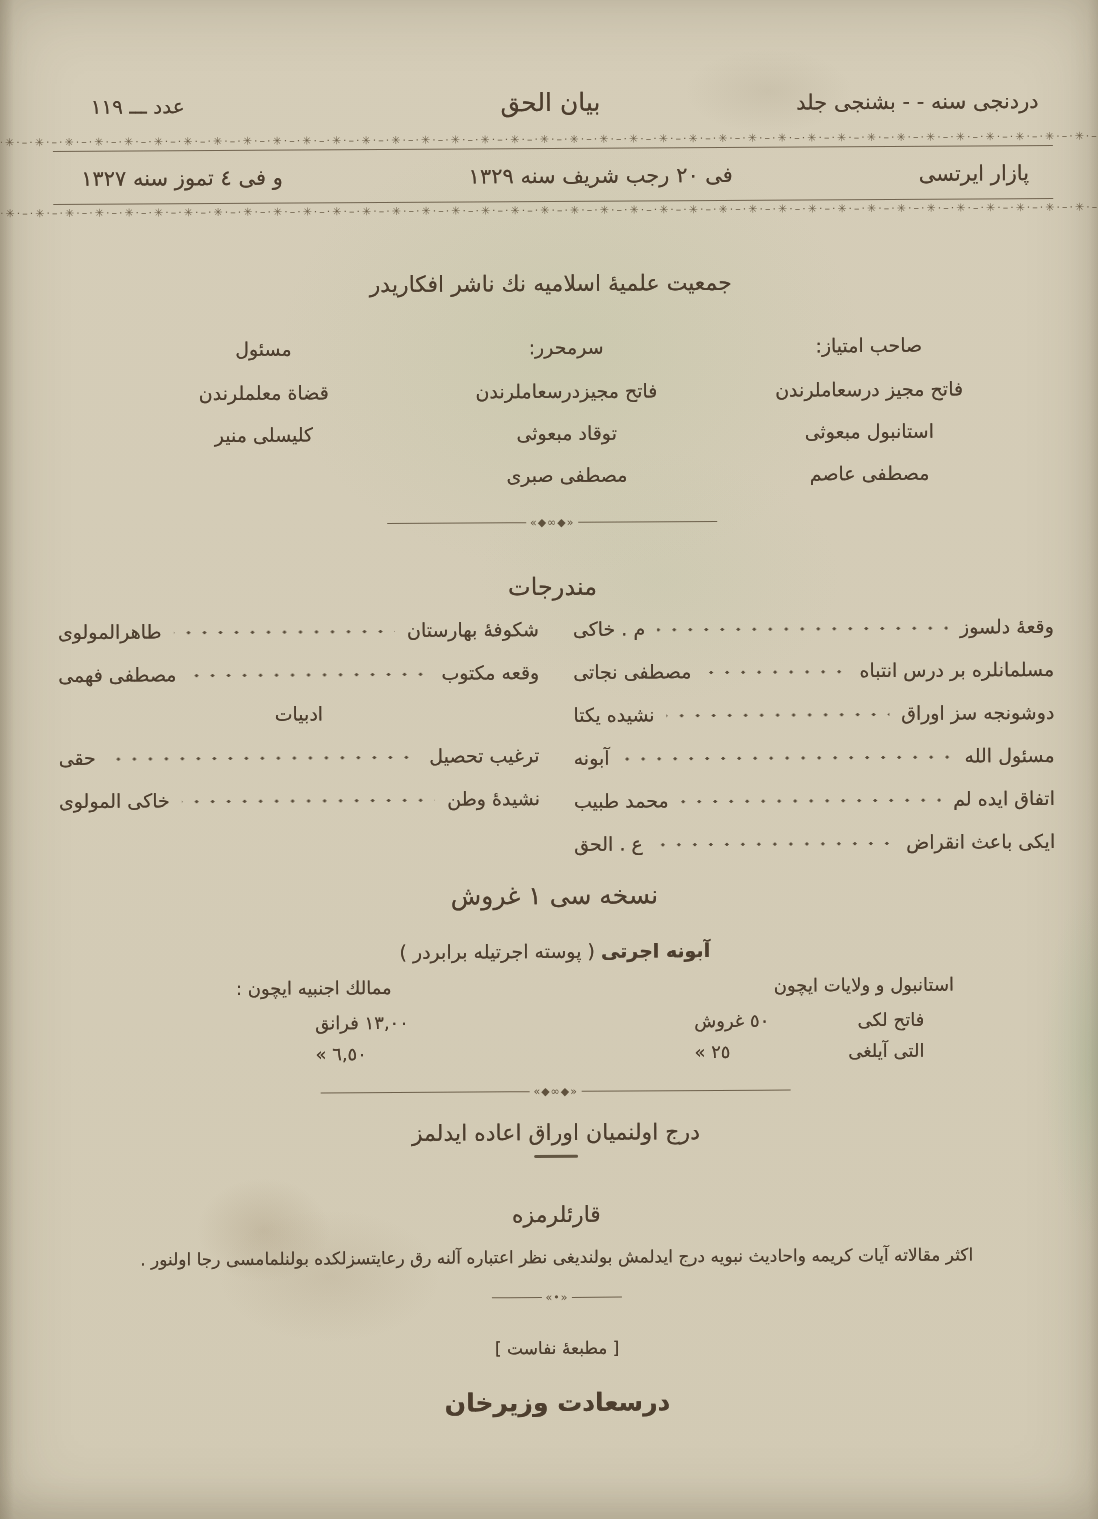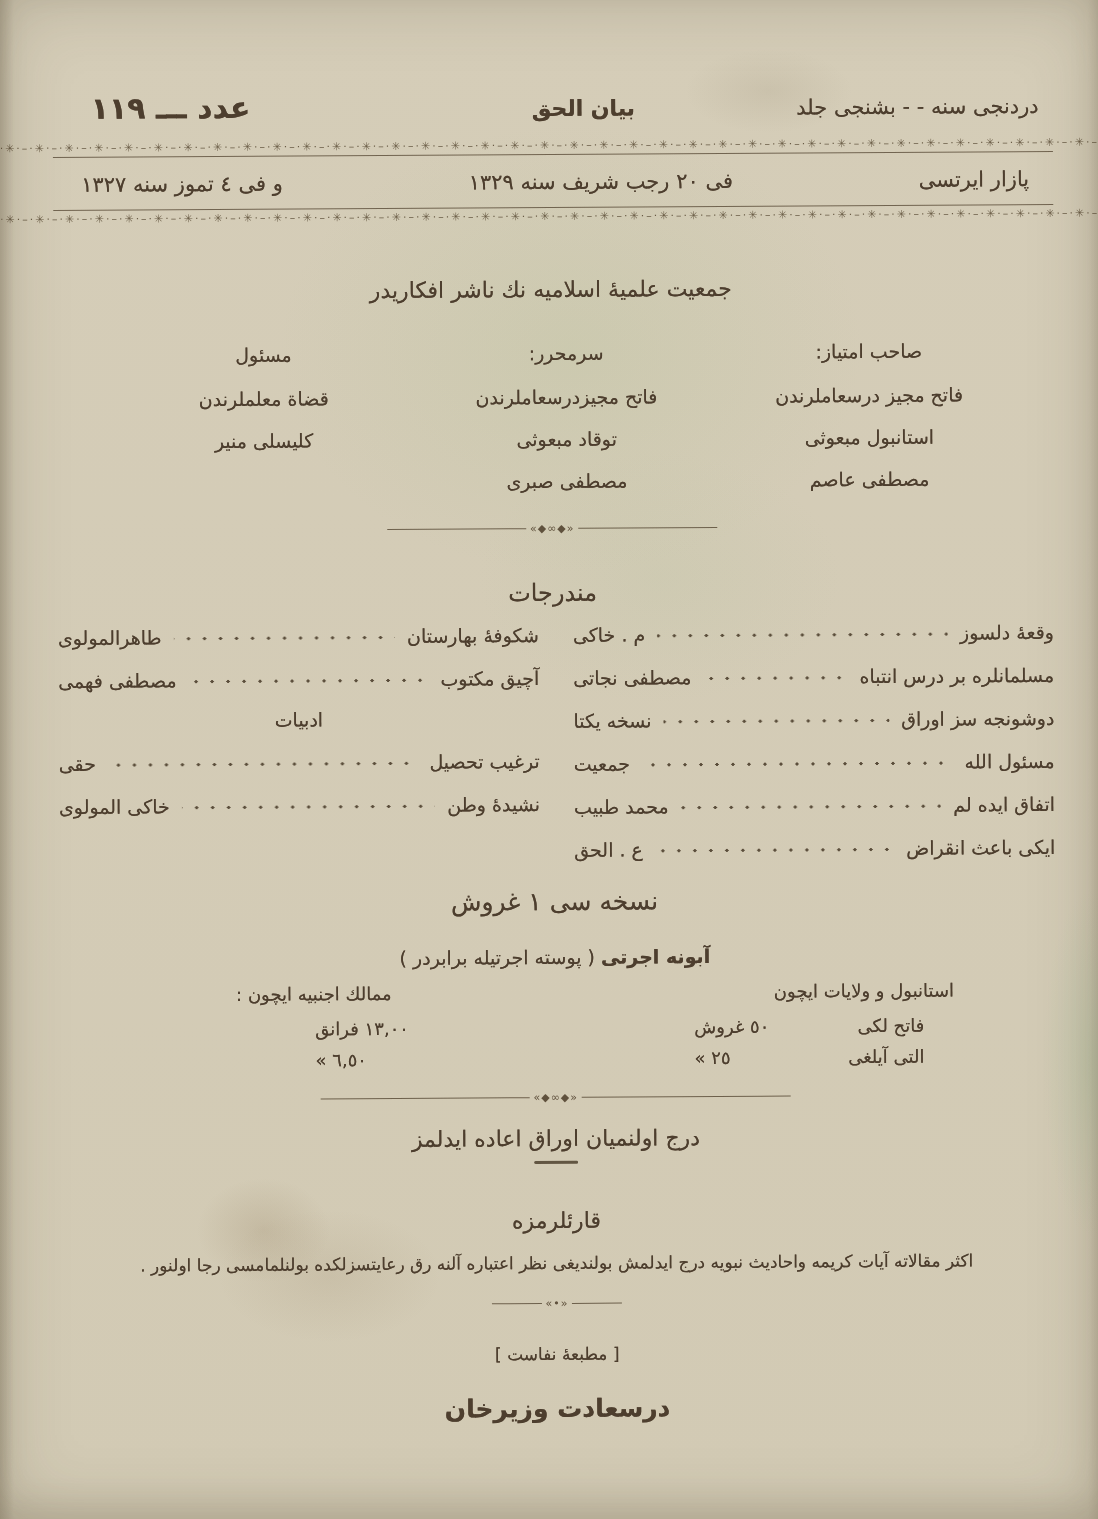--- a/index.html
+++ b/index.html
@@ -22,22 +22,22 @@
       linear-gradient(270deg, rgba(90,78,56,.10) 0, rgba(90,78,56,0) 10px),
       linear-gradient(#d5cdb8,#d2cab4);
     box-shadow: inset 0 0 70px rgba(70,58,36,.22), inset 0 -14px 30px rgba(80,62,40,.12);
   }
   .content { transform:rotate(-0.35deg); transform-origin:50% 0; }
   .t { text-shadow:0 0 .6px rgba(77,62,46,.8); }
 
   
   .hrow1 { display:flex; justify-content:space-between; align-items:baseline; padding:88px 60px 0 90px; }
   .vol { font-size:21px; }
-  .mast { font-size:22px; font-weight:bold; margin-left:120px; }
-  .issue { font-size:30px; font-weight:bold; }
+  .mast { font-size:25px; font-weight:normal; margin-left:120px; }
+  .issue { font-size:20px; font-weight:normal; }
   .chain {
     white-space:nowrap; overflow:hidden; text-align:center;
     font-size:11px; line-height:13px; height:13px;
     letter-spacing:2px; color:rgba(77,62,40,.8);
   }
   .band-top { margin-top:16px; }
   .rule { border:0; border-top:1.6px solid rgba(75,60,40,.72); margin:2px 46px 0 52px; }
   .hrow2 { display:flex; justify-content:space-between; align-items:baseline; padding:15px 70px 13px 80px; font-size:21px; }
   .rule2 { border:0; border-top:1.6px solid rgba(75,60,40,.72); margin:0 46px 2px 52px; }
 
@@ -148,46 +148,46 @@
           <span class="t">م . خاكى</span>
         </div>
         <div class="trow">
           <span class="t">مسلمانلره بر درس انتباه</span>
           <span class="leader"></span>
           <span class="t">مصطفى نجاتى</span>
         </div>
         <div class="trow">
           <span class="t">دوشونجه سز اوراق</span>
           <span class="leader"></span>
-          <span class="t">نسخه يكتا</span>
+          <span class="t">نشيده يكتا</span>
         </div>
         <div class="trow">
           <span class="t">مسئول الله</span>
           <span class="leader"></span>
-          <span class="t">جمعيت</span>
+          <span class="t">آبونه</span>
         </div>
         <div class="trow">
           <span class="t">اتفاق ايده لم</span>
           <span class="leader"></span>
           <span class="t">محمد طبيب</span>
         </div>
         <div class="trow">
           <span class="t">ايكى باعث انقراض</span>
           <span class="leader"></span>
           <span class="t">ع . الحق</span>
         </div>
       </div>
       <div class="toc-col">
         <div class="trow">
           <span class="t">شكوفهٔ بهارستان</span>
           <span class="leader"></span>
           <span class="t">طاهرالمولوى</span>
         </div>
         <div class="trow">
-          <span class="t">آچيق مكتوب</span>
+          <span class="t">وقعه مكتوب</span>
           <span class="leader"></span>
           <span class="t">مصطفى فهمى</span>
         </div>
         <div class="tsub t">ادبيات</div>
         <div class="trow">
           <span class="t">ترغيب تحصيل</span>
           <span class="leader"></span>
           <span class="t">حقى</span>
         </div>
         <div class="trow">

